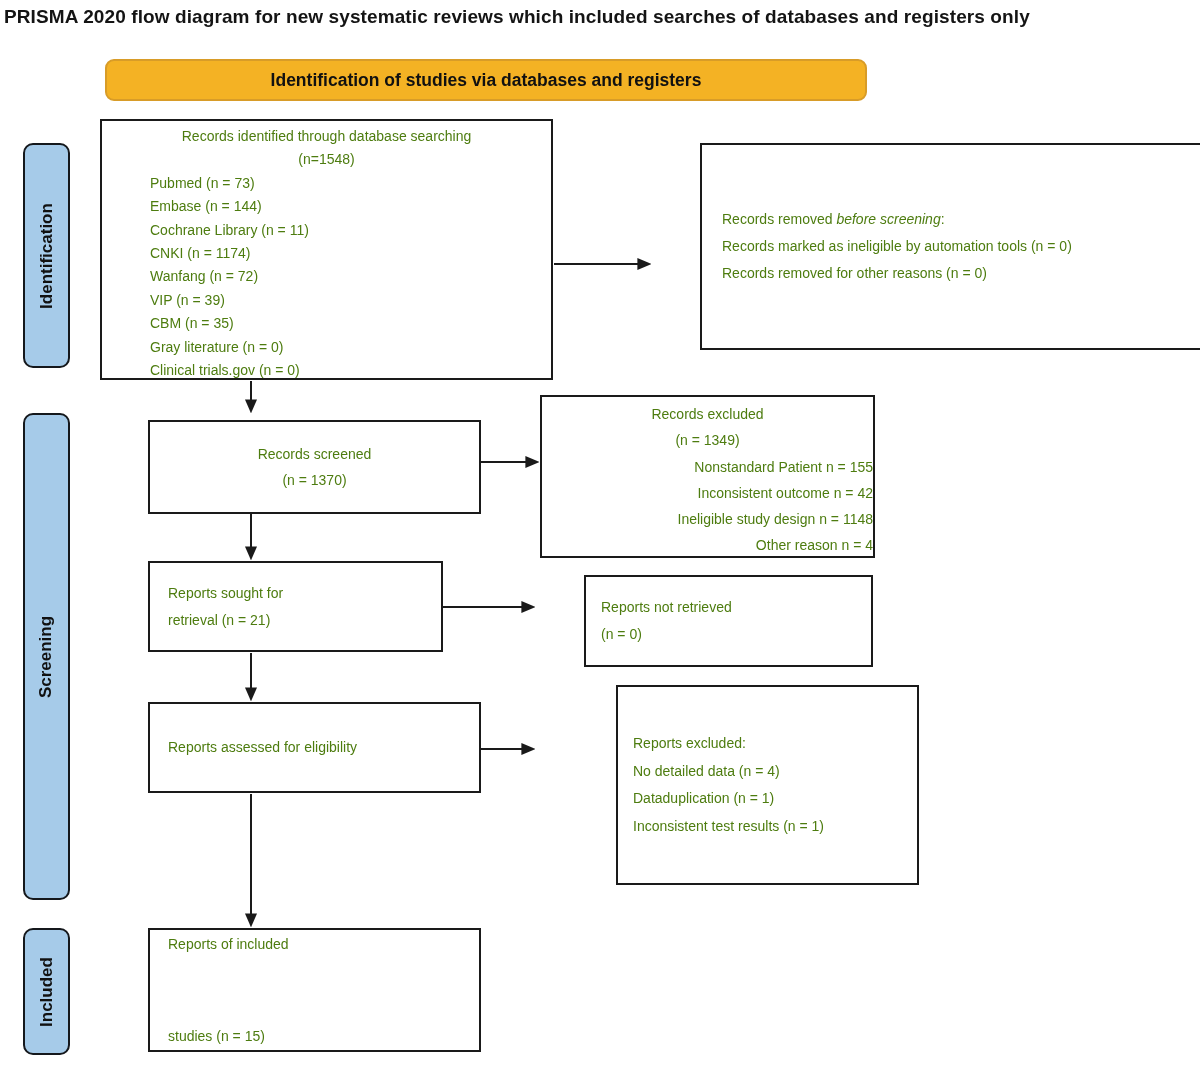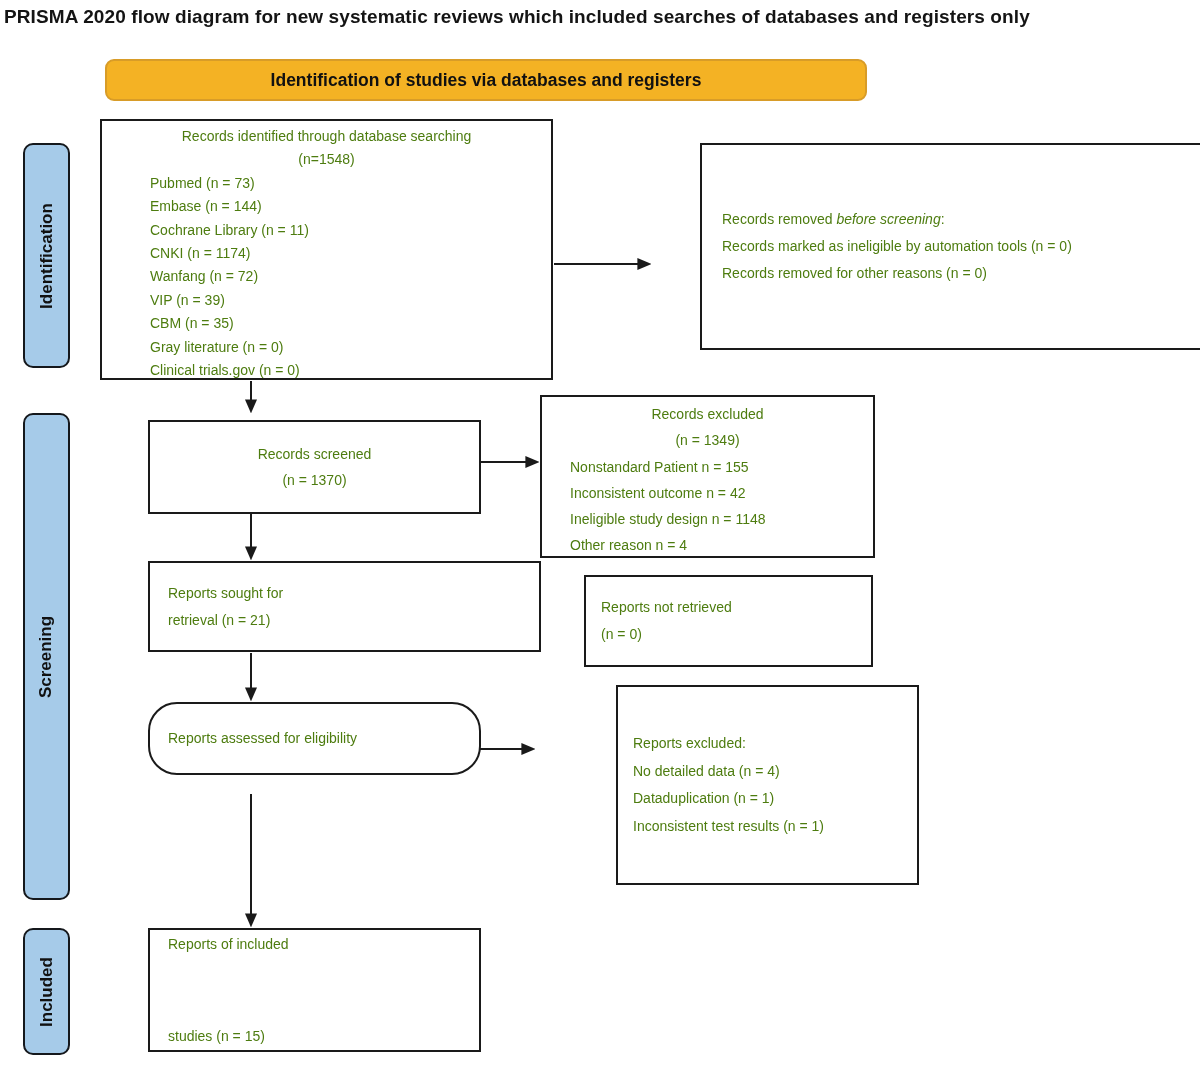--- a/index.html
+++ b/index.html
@@ -50,27 +50,27 @@
   .vcenter { display: flex; flex-direction: column; justify-content: center; margin-left: 48px; }
 
   .b-identified { left: 100px; top: 119px; width: 453px; height: 261px; padding-top: 4px; line-height: 23.4px; }
   .b-identified .items div { padding-left: 48px; }
 
   .b-removed { left: 652px; top: 143px; width: 541px; height: 207px; padding-left: 20px; padding-right: 6px; line-height: 27px; }
 
   .b-screened { left: 100px; top: 420px; width: 333px; height: 94px; line-height: 26px; border-width: 2.5px; }
 
   .b-rec-excluded { left: 540px; top: 395px; width: 335px; height: 163px; padding-top: 4px; line-height: 26.3px; }
-  .b-rec-excluded .items div { padding-left: 28px; }
+  .b-rec-excluded .items div { padding-left: 28px; text-align: right; }
 
-  .b-sought { left: 100px; top: 561px; width: 393px; height: 91px; padding-left: 18px; line-height: 27px; border-width: 2.5px; }
+  .b-sought { left: 100px; top: 561px; width: 295px; height: 91px; padding-left: 18px; line-height: 27px; border-width: 2.5px; }
 
   .b-not-retrieved { left: 536px; top: 575px; width: 289px; height: 92px; padding-left: 15px; line-height: 27px; }
 
-  .b-assessed { left: 100px; top: 702px; width: 333px; height: 73px; padding-left: 18px; line-height: 27px; border-width: 2.5px; border-radius: 29px; }
+  .b-assessed { left: 100px; top: 702px; width: 333px; height: 91px; padding-left: 18px; line-height: 27px; border-width: 2.5px; }
 
   .b-rep-excluded { left: 568px; top: 685px; width: 303px; height: 200px; padding-left: 15px; line-height: 27.5px; }
 
   .b-included { left: 100px; top: 928px; width: 333px; height: 124px; padding-left: 18px; line-height: 28px; justify-content: space-between; }
 
   .arrows { position: absolute; inset: 0; width: 1200px; height: 1066px; pointer-events: none; }
   .arrows line { stroke: #1a1a1a; stroke-width: 2; }
 
   .it { font-style: italic; }
 </style>

